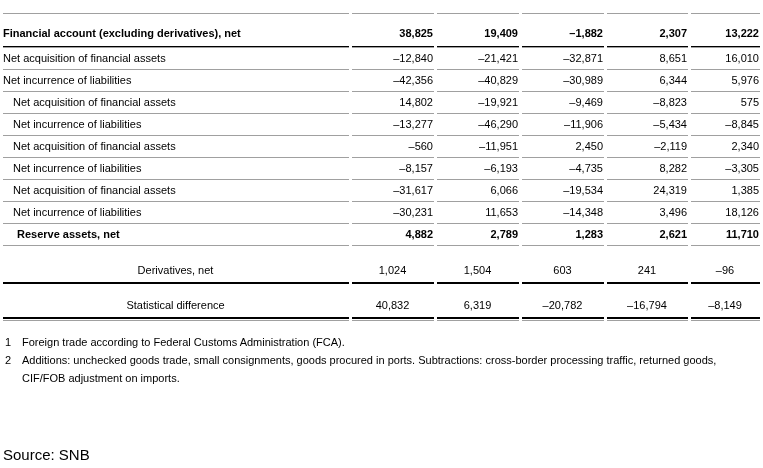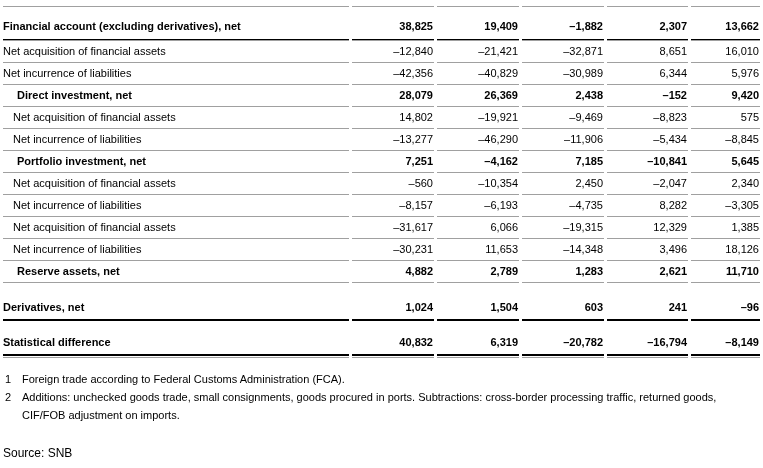--- a/index.html
+++ b/index.html
@@ -14,21 +14,21 @@
     width: 763px;
     height: 468px;
     background: #ffffff;
     overflow: hidden;
   }
   table.data-table {
     border-collapse: separate;
     border-spacing: 3px 0;
     table-layout: fixed;
     width: 763px;
-    margin-top: 6px;
+    margin-top: 13px;
     font-size: 11px;
     line-height: 13px;
     border-radius: 23px;
   }
   td {
     padding: 4px 1px 4px 0;
     white-space: nowrap;
     overflow: hidden;
     vertical-align: bottom;
   }
@@ -43,41 +43,42 @@
     padding-top: 13px;
     padding-bottom: 6px;
   }
   
   tr.line-top td { border-top: 1px solid #a0a0a0; }
   tr.section td { font-weight: bold; }
   tr.total .label-cell, tr.sub0 .label-cell, tr.standalone .label-cell, tr.standalone-last .label-cell { padding-left: 0; }
   tr.section .label-cell { padding-left: 14px; }
   tr.sub1 .label-cell { padding-left: 10px; }
   tr.standalone td, tr.standalone-last td {
-    font-weight: bold;
+    font-weight: normal;
     border-bottom: 2px solid #000000;
     padding-top: 3px;
     padding-bottom: 5px;
+    text-align: center;
   }
   tr.spacer td { border: none; padding: 0; }
   tr.grayline td { border-top: 1px solid #a0a0a0; padding: 0; height: 0; }
   .footnotes {
     margin-top: 12px;
     padding-left: 5px;
     font-size: 11px;
     line-height: 18px;
   }
   .footnote { display: flex; }
   .fn-num { width: 17px; flex: 0 0 17px; }
   .fn-text { flex: 1 1 auto; padding-right: 4px; }
   .source {
     position: absolute;
     left: 3px;
     top: 446px;
-    font-size: 12px;
+    font-size: 15px;
   }
 </style>
 </head>
 <body>
 
 <div class="page">
 
   <table class="data-table">
     <colgroup>
       <col style="width:346px">
@@ -87,92 +88,76 @@
       <col style="width:81px">
       <col style="width:69px">
     </colgroup>
     <tbody id="table-body">
         <tr class="total">
           <td class="label-cell">Financial account (excluding derivatives), net</td>
           <td class="value-cell">38,825</td>
           <td class="value-cell">19,409</td>
           <td class="value-cell">–1,882</td>
           <td class="value-cell">2,307</td>
-          <td class="value-cell">13,662</td>
+          <td class="value-cell">13,222</td>
         </tr>
         <tr class="sub0 line-top">
           <td class="label-cell">Net acquisition of financial assets</td>
           <td class="value-cell">–12,840</td>
           <td class="value-cell">–21,421</td>
           <td class="value-cell">–32,871</td>
           <td class="value-cell">8,651</td>
           <td class="value-cell">16,010</td>
         </tr>
         <tr class="sub0">
           <td class="label-cell">Net incurrence of liabilities</td>
           <td class="value-cell">–42,356</td>
           <td class="value-cell">–40,829</td>
           <td class="value-cell">–30,989</td>
           <td class="value-cell">6,344</td>
           <td class="value-cell">5,976</td>
         </tr>
-        <tr class="section">
-          <td class="label-cell">Direct investment, net</td>
-          <td class="value-cell">28,079</td>
-          <td class="value-cell">26,369</td>
-          <td class="value-cell">2,438</td>
-          <td class="value-cell">–152</td>
-          <td class="value-cell">9,420</td>
-        </tr>
         <tr class="sub1">
           <td class="label-cell">Net acquisition of financial assets</td>
           <td class="value-cell">14,802</td>
           <td class="value-cell">–19,921</td>
           <td class="value-cell">–9,469</td>
           <td class="value-cell">–8,823</td>
           <td class="value-cell">575</td>
         </tr>
         <tr class="sub1">
           <td class="label-cell">Net incurrence of liabilities</td>
           <td class="value-cell">–13,277</td>
           <td class="value-cell">–46,290</td>
           <td class="value-cell">–11,906</td>
           <td class="value-cell">–5,434</td>
           <td class="value-cell">–8,845</td>
         </tr>
-        <tr class="section">
-          <td class="label-cell">Portfolio investment, net</td>
-          <td class="value-cell">7,251</td>
-          <td class="value-cell">–4,162</td>
-          <td class="value-cell">7,185</td>
-          <td class="value-cell">–10,841</td>
-          <td class="value-cell">5,645</td>
-        </tr>
         <tr class="sub1">
           <td class="label-cell">Net acquisition of financial assets</td>
           <td class="value-cell">–560</td>
-          <td class="value-cell">–10,354</td>
+          <td class="value-cell">–11,951</td>
           <td class="value-cell">2,450</td>
-          <td class="value-cell">–2,047</td>
+          <td class="value-cell">–2,119</td>
           <td class="value-cell">2,340</td>
         </tr>
         <tr class="sub1">
           <td class="label-cell">Net incurrence of liabilities</td>
           <td class="value-cell">–8,157</td>
           <td class="value-cell">–6,193</td>
           <td class="value-cell">–4,735</td>
           <td class="value-cell">8,282</td>
           <td class="value-cell">–3,305</td>
         </tr>
         <tr class="sub1">
           <td class="label-cell">Net acquisition of financial assets</td>
           <td class="value-cell">–31,617</td>
           <td class="value-cell">6,066</td>
-          <td class="value-cell">–19,315</td>
-          <td class="value-cell">12,329</td>
+          <td class="value-cell">–19,534</td>
+          <td class="value-cell">24,319</td>
           <td class="value-cell">1,385</td>
         </tr>
         <tr class="sub1">
           <td class="label-cell">Net incurrence of liabilities</td>
           <td class="value-cell">–30,231</td>
           <td class="value-cell">11,653</td>
           <td class="value-cell">–14,348</td>
           <td class="value-cell">3,496</td>
           <td class="value-cell">18,126</td>
         </tr>

